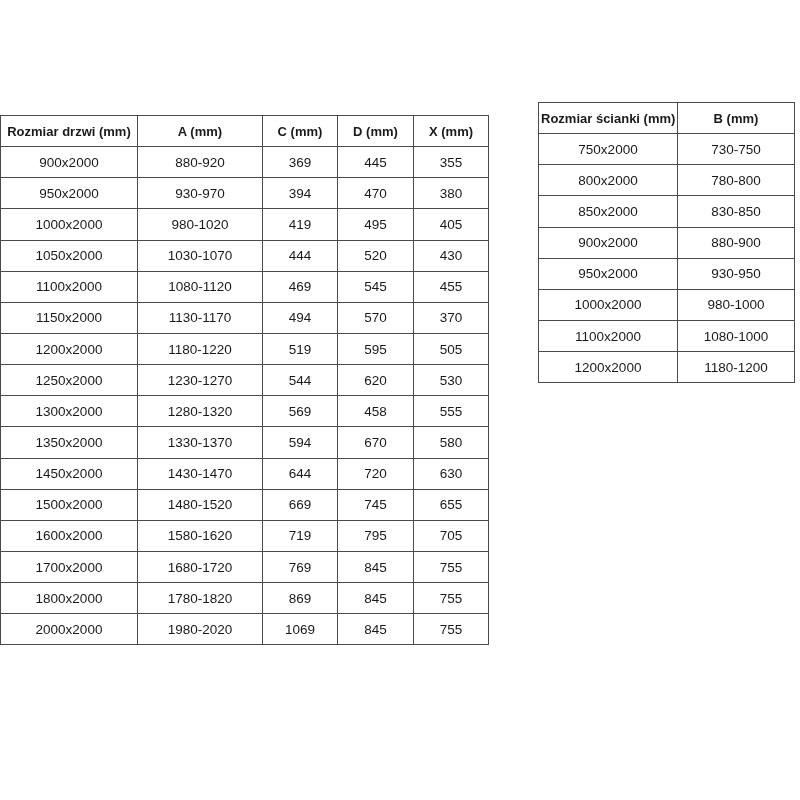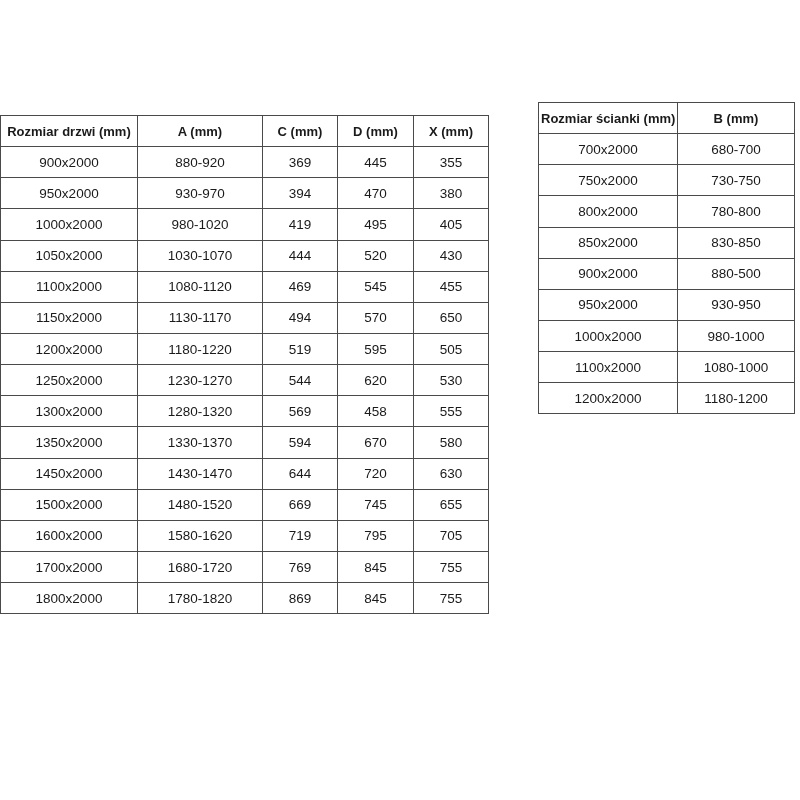--- a/index.html
+++ b/index.html
@@ -119,21 +119,21 @@
           <td>1080-1120</td>
           <td>469</td>
           <td>545</td>
           <td>455</td>
         </tr>
         <tr>
           <td>1150x2000</td>
           <td>1130-1170</td>
           <td>494</td>
           <td>570</td>
-          <td>650</td>
+          <td>370</td>
         </tr>
         <tr>
           <td>1200x2000</td>
           <td>1180-1220</td>
           <td>519</td>
           <td>595</td>
           <td>505</td>
         </tr>
         <tr>
           <td>1250x2000</td>
@@ -181,57 +181,60 @@
           <td>1700x2000</td>
           <td>1680-1720</td>
           <td>769</td>
           <td>845</td>
           <td>755</td>
         </tr>
         <tr>
           <td>1800x2000</td>
           <td>1780-1820</td>
           <td>869</td>
+          <td>845</td>
+          <td>755</td>
+        </tr>
+        <tr>
+          <td>2000x2000</td>
+          <td>1980-2020</td>
+          <td>1069</td>
           <td>845</td>
           <td>755</td>
         </tr>
       </tbody>
   </table>
 
   <table id="wall-table" class="dim-table">
     <colgroup>
       <col class="c0">
         <col class="c1">
     </colgroup>
     <thead>
       <tr>
           <th>Rozmiar ścianki (mm)</th>
           <th>B (mm)</th>
         </tr>
     </thead>
     <tbody>
         <tr>
-          <td>700x2000</td>
-          <td>680-700</td>
-        </tr>
-        <tr>
           <td>750x2000</td>
           <td>730-750</td>
         </tr>
         <tr>
           <td>800x2000</td>
           <td>780-800</td>
         </tr>
         <tr>
           <td>850x2000</td>
           <td>830-850</td>
         </tr>
         <tr>
           <td>900x2000</td>
-          <td>880-500</td>
+          <td>880-900</td>
         </tr>
         <tr>
           <td>950x2000</td>
           <td>930-950</td>
         </tr>
         <tr>
           <td>1000x2000</td>
           <td>980-1000</td>
         </tr>
         <tr>

